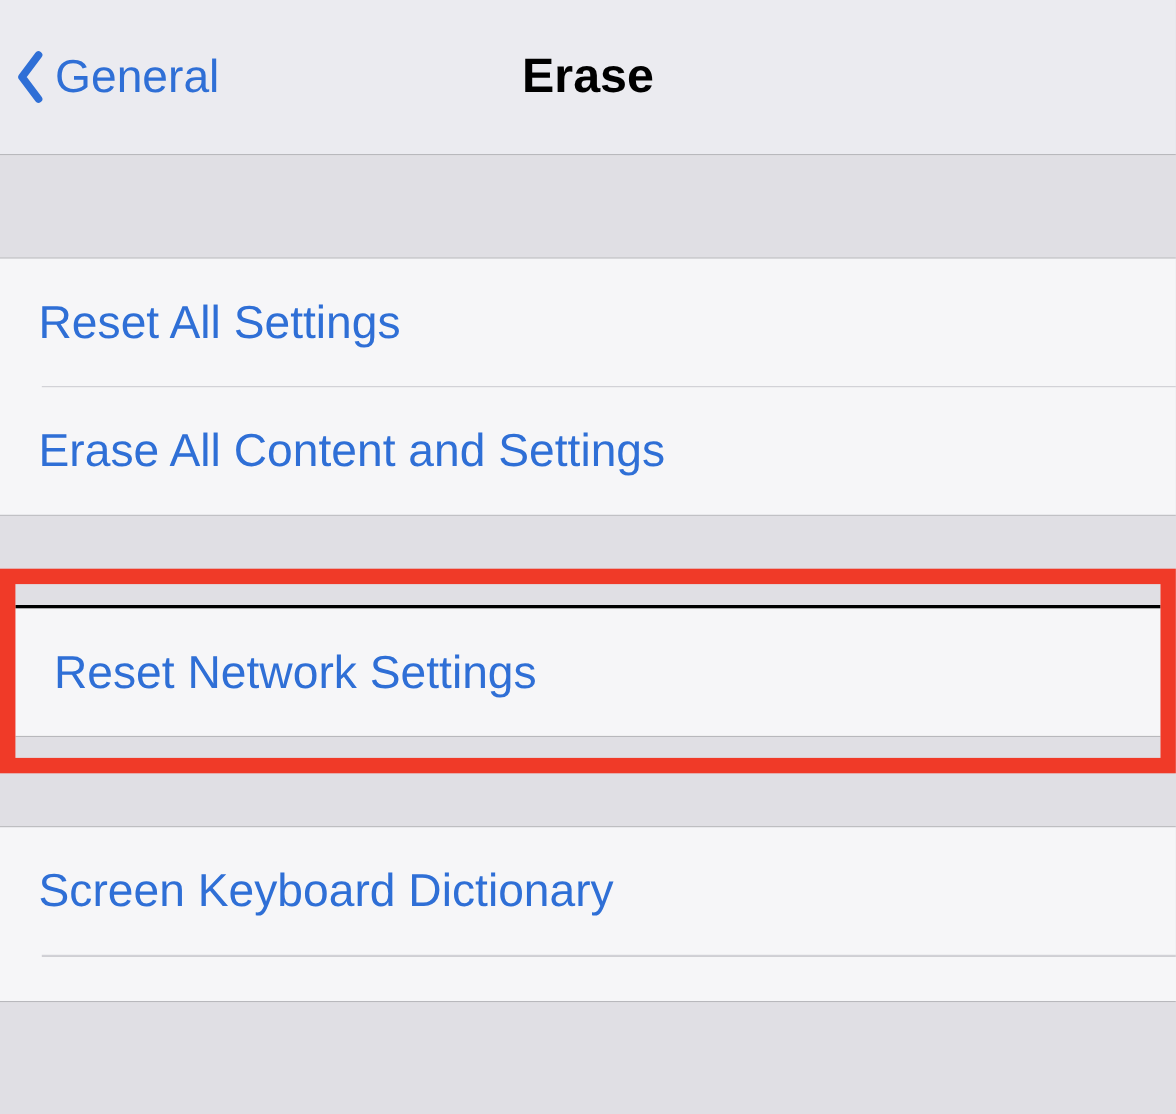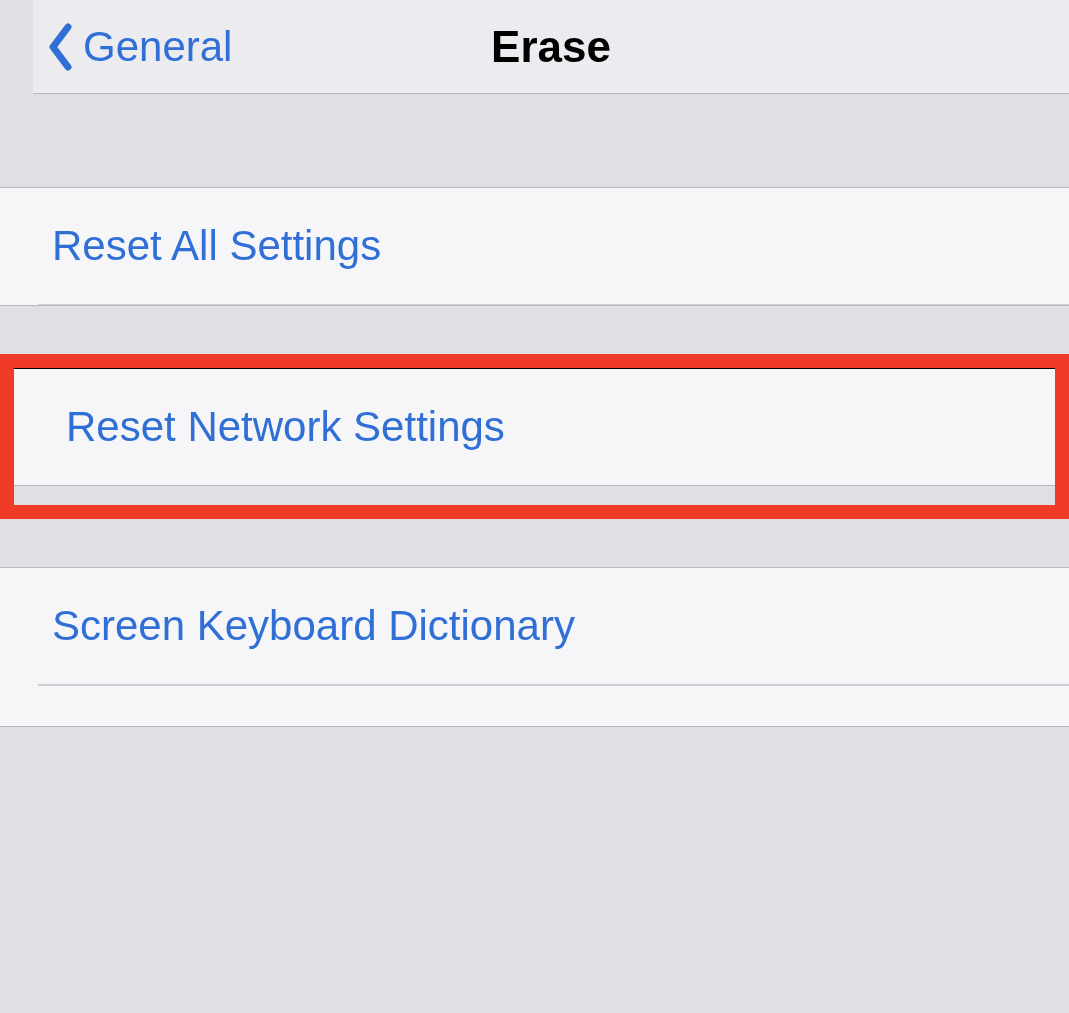--- a/index.html
+++ b/index.html
@@ -9,26 +9,25 @@
     }
     body {
       font-family: -apple-system, "Helvetica Neue", Helvetica, Arial, sans-serif;
       background: #e0dfe4;
       width: 1069px;
       height: 1013px;
       overflow: hidden;
     }
     .header {
       background: #ebebf0;
-      height: 94px;
+      height: 141px;
       display: flex;
       align-items: center;
       position: relative;
       border-bottom: 1px solid #b8b8bc;
-      margin-left: 33px;
     }
     .back-button {
       display: flex;
       align-items: center;
       position: absolute;
       left: 14px;
       top: 50%;
       transform: translateY(-50%);
       cursor: pointer;
     }
@@ -66,21 +65,21 @@
     }
     .group {
       background: #f6f6f8;
       border-top: 1px solid #b8b8bc;
       border-bottom: 1px solid #b8b8bc;
     }
     .row {
       height: 116px;
       display: flex;
       align-items: center;
-      padding-left: 52px;
+      padding-left: 35px;
       cursor: pointer;
     }
     .row-label {
       color: #2f6fd6;
       font-size: 42px;
       font-weight: 400;
     }
     .divider {
       height: 1px;
       background: #cfcfd3;
@@ -98,22 +97,23 @@
       bottom: 0;
       border: 14px solid #f03a28;
       pointer-events: none;
       z-index: 10;
     }
     .highlight-inner {
       padding: 14px;
     }
     .highlight-content {
       background: #f6f6f8;
-      border-top: 1px solid #000000;
+      border-top: 3px solid #000000;
       border-bottom: 1px solid #b8b8bc;
+      margin-top: 19px;
       margin-bottom: 19px;
     }
     .bottom-space {
       background: #f6f6f8;
       height: 40px;
     }
   </style>
 </head>
 <body>
 
@@ -127,20 +127,23 @@
   <div class="page-title">Erase</div>
 </div>
 
 <div class="spacer"></div>
 
 <div class="group">
   <div class="row">
     <span class="row-label">Reset All Settings</span>
   </div>
   <div class="divider"></div>
+  <div class="row">
+    <span class="row-label">Erase All Content and Settings</span>
+  </div>
 </div>
 
 <div class="spacer-small"></div>
 
 <div class="highlight-group">
   <div class="highlight-border"></div>
   <div class="highlight-inner">
     <div class="highlight-content">
       <div class="row">
         <span class="row-label">Reset Network Settings</span>

